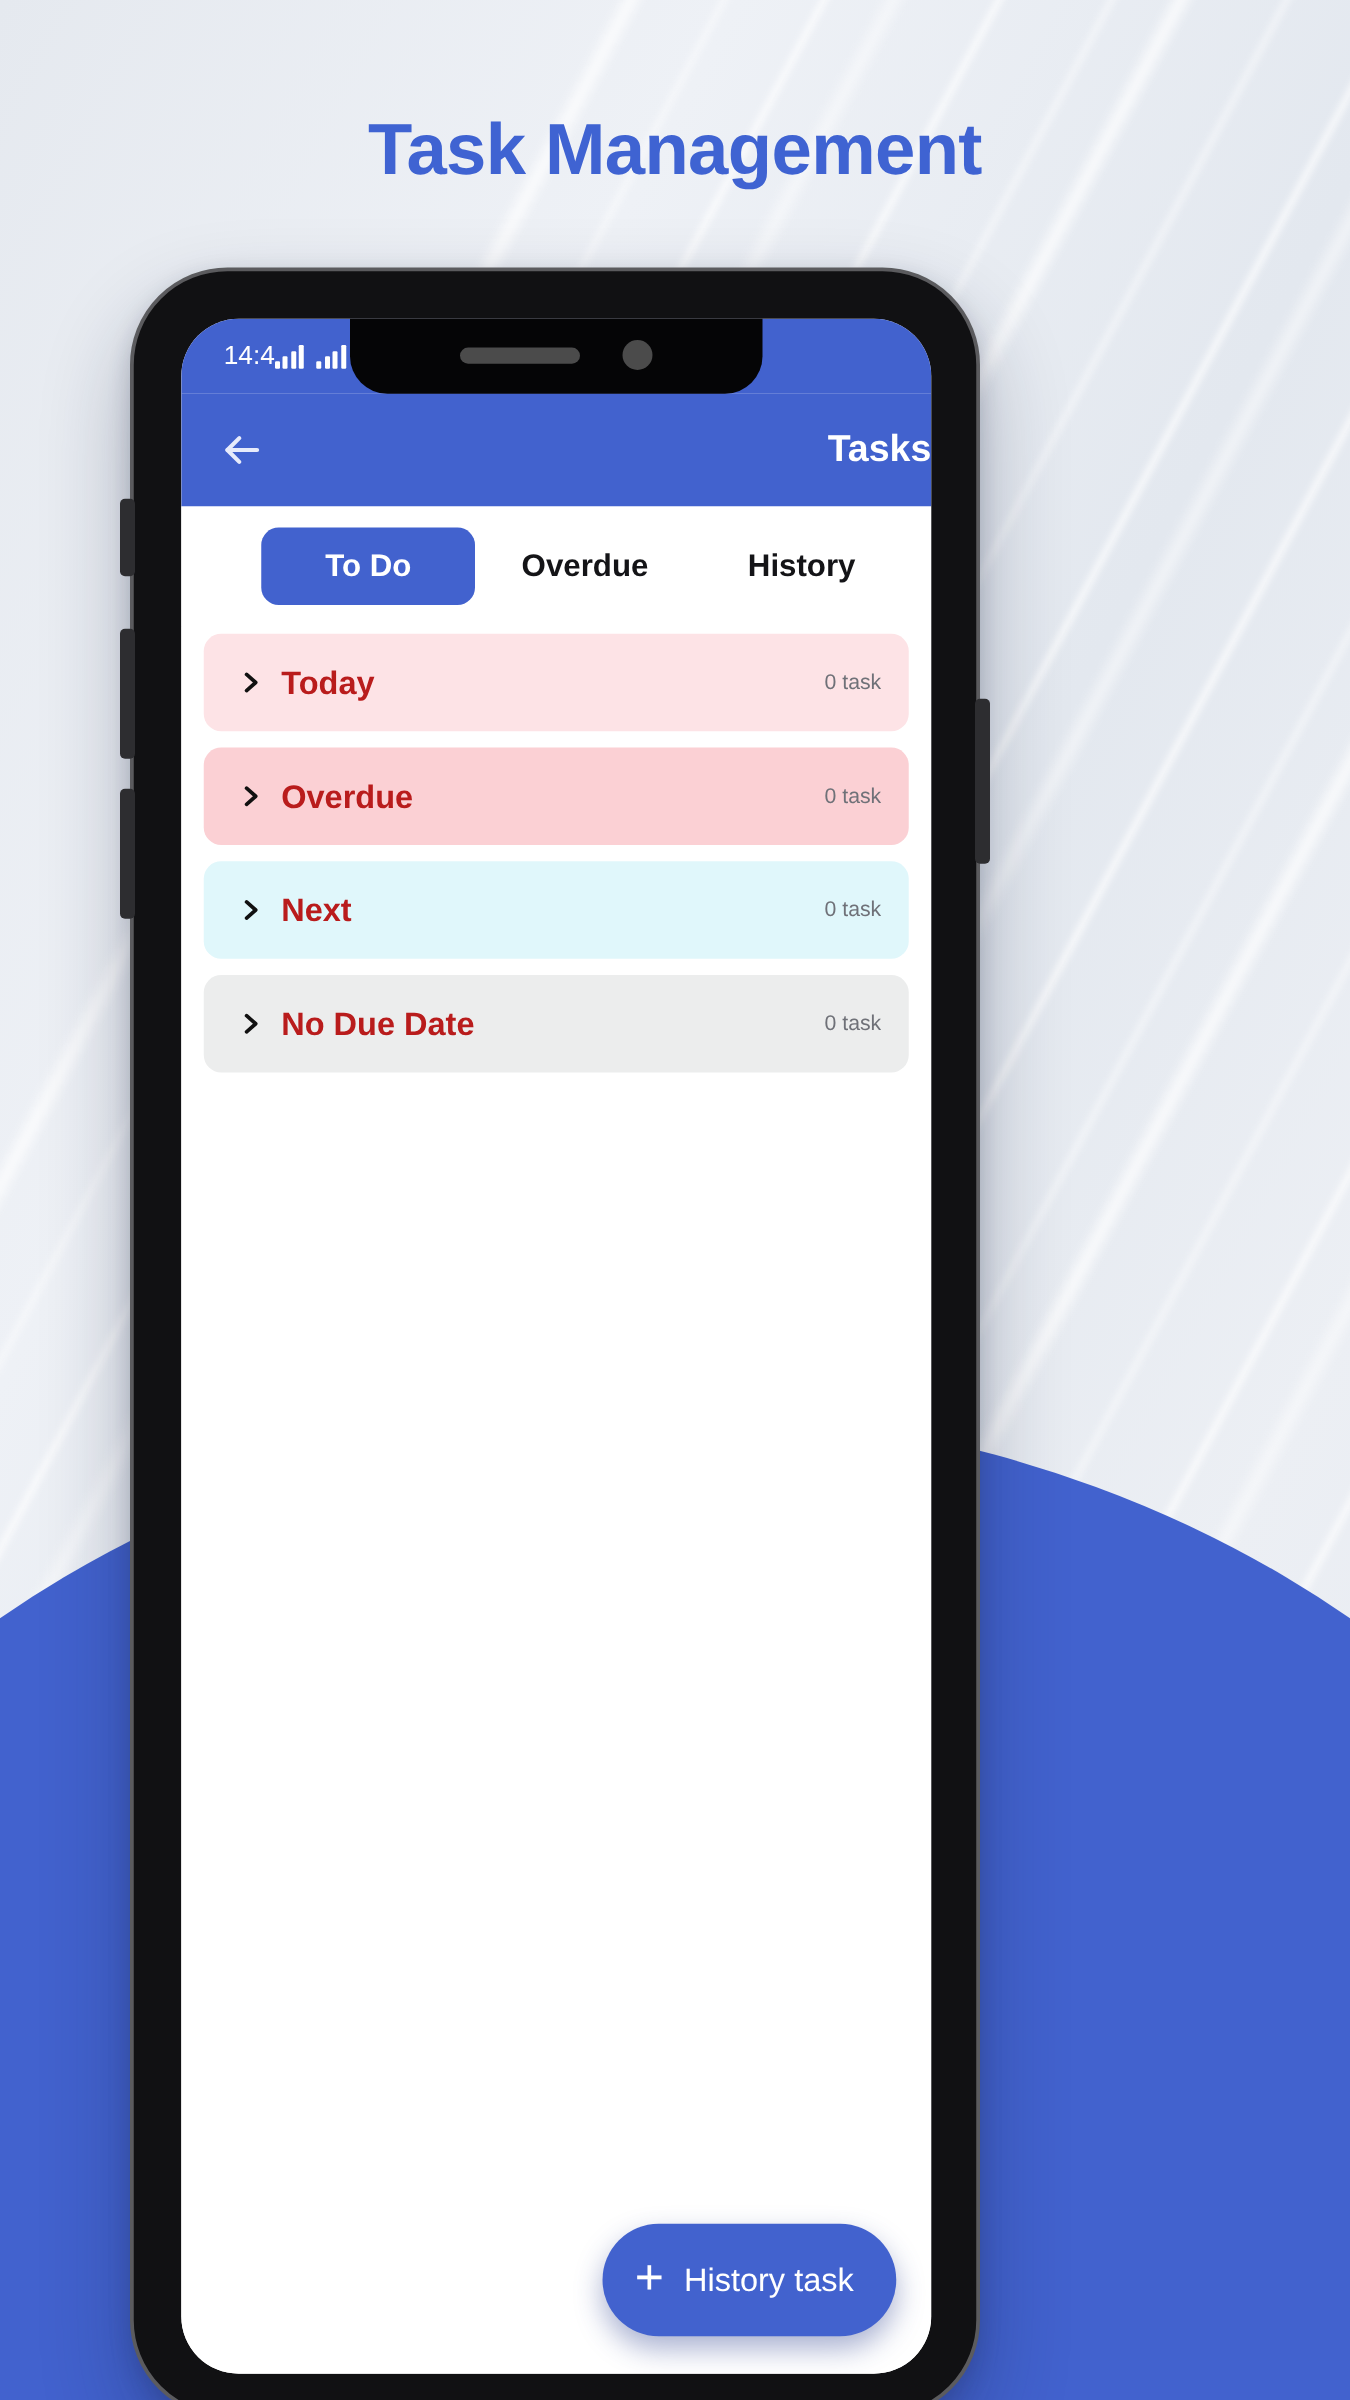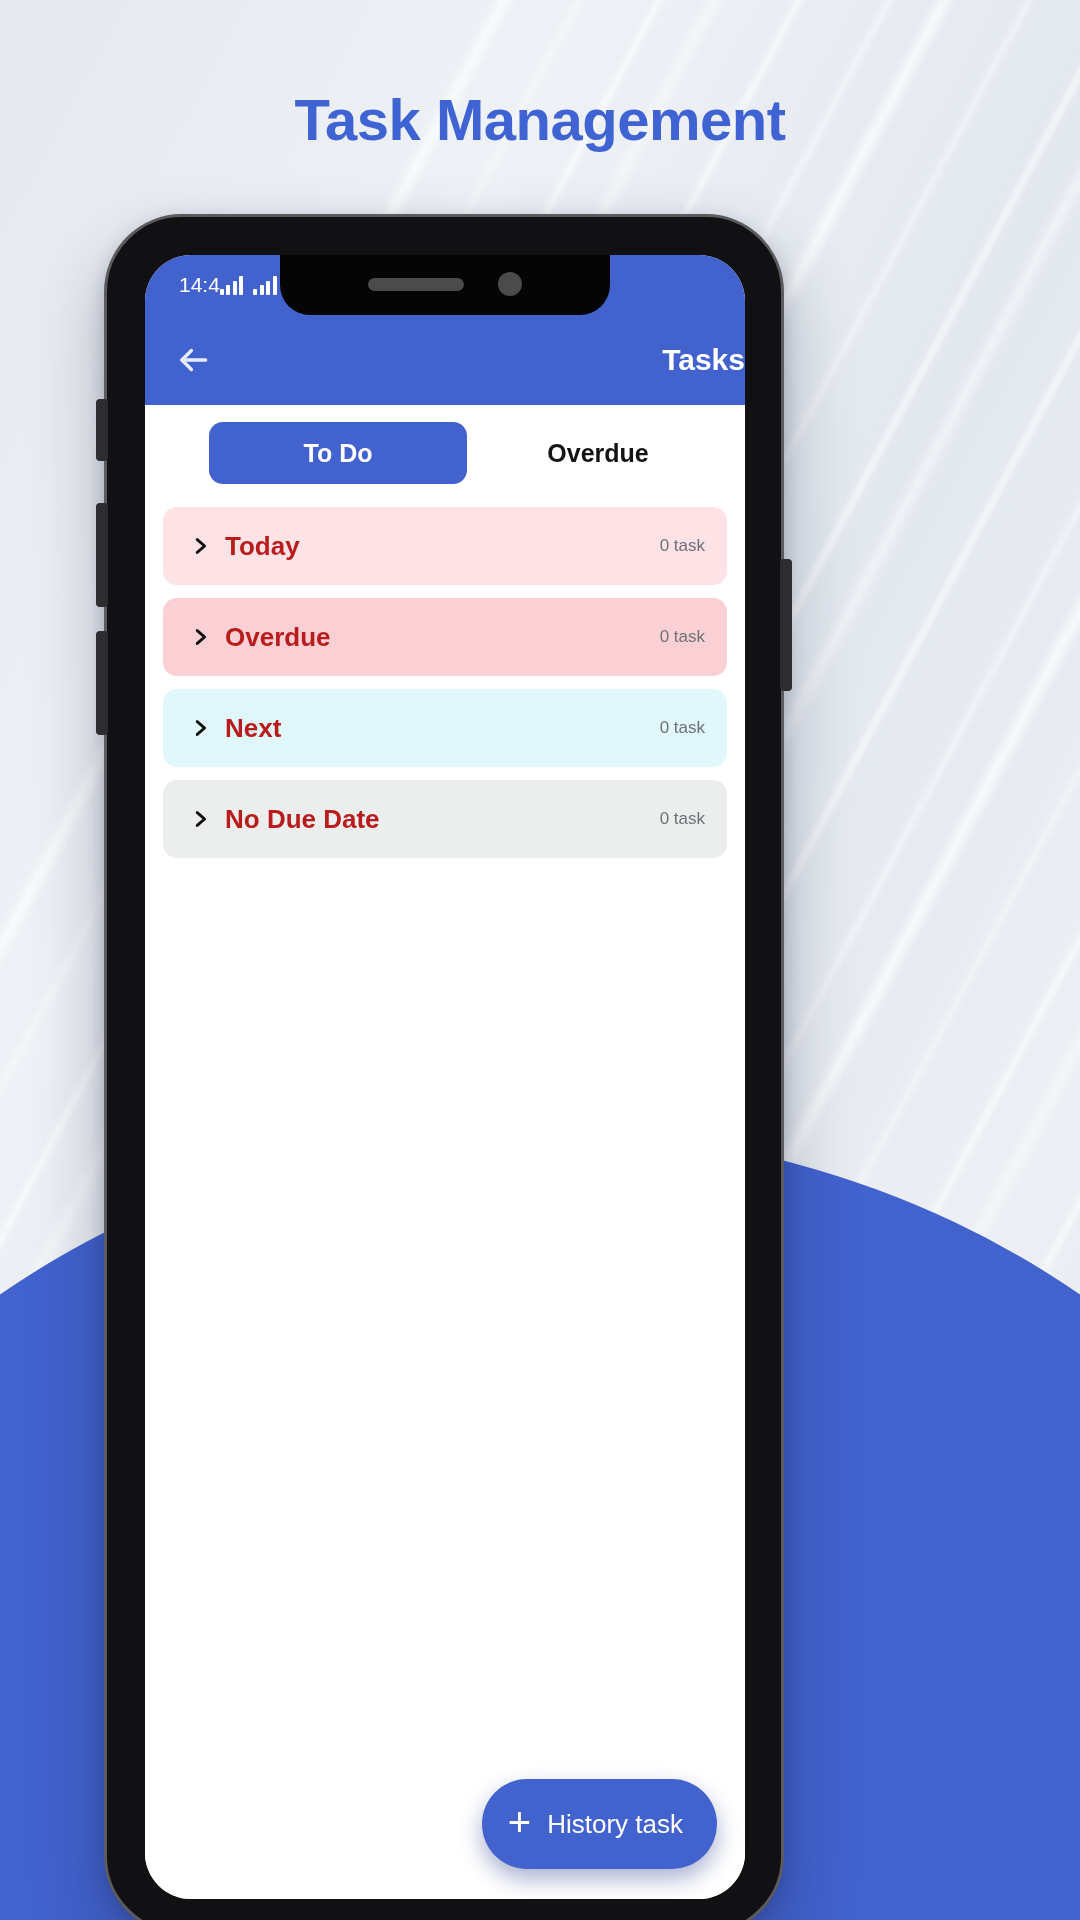--- a/index.html
+++ b/index.html
@@ -215,20 +215,21 @@
           <line x1="20" y1="12" x2="5" y2="12"></line>
           <polyline points="11,18 5,12 11,6"></polyline>
         </svg>
       </div>
       <div id="appbar-title">Tasks</div>
     </div>
 
     <div id="tabs">
       <div class="tab active">To Do</div>
       <div class="tab">Overdue</div>
+      <div class="tab">History</div>
     </div>
 
     <div id="list">
 
       <div class="row" style="background:#fde3e6">
         <span class="chev">
           <svg width="22" height="22" viewBox="0 0 24 24" fill="none" stroke="currentColor" stroke-width="3.2" stroke-linecap="round" stroke-linejoin="round">
               <polyline points="9,5 17,12 9,19"></polyline>
             </svg>
         </span>

